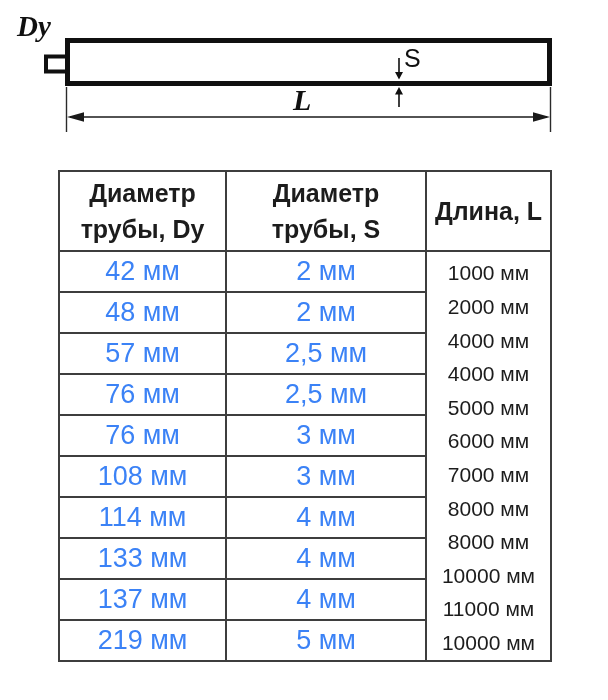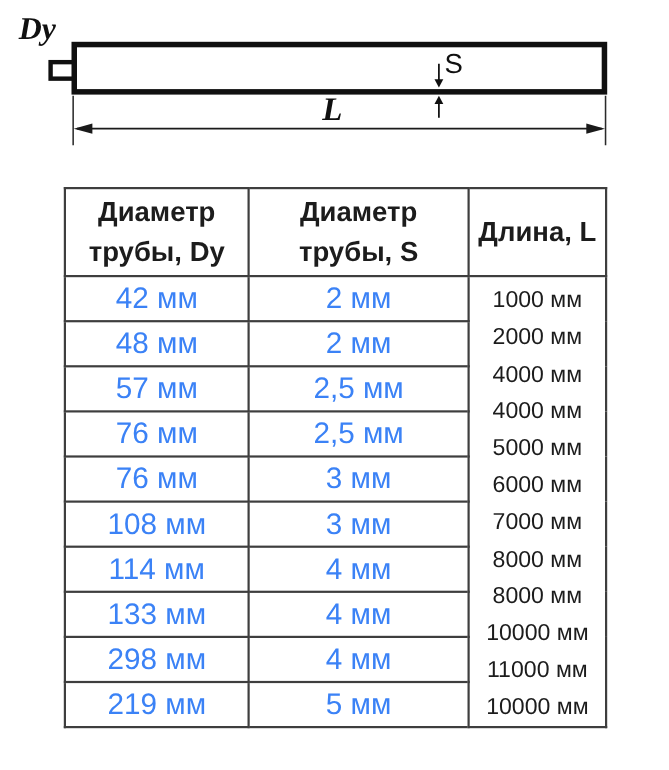--- a/index.html
+++ b/index.html
@@ -161,21 +161,21 @@
       </tr>
       <tr class="row">
         <td class="dcell">114 мм</td>
         <td class="dcell">4 мм</td>
       </tr>
       <tr class="row">
         <td class="dcell">133 мм</td>
         <td class="dcell">4 мм</td>
       </tr>
       <tr class="row">
-        <td class="dcell">298 мм</td>
+        <td class="dcell">137 мм</td>
         <td class="dcell">4 мм</td>
       </tr>
       <tr class="row">
         <td class="dcell">219 мм</td>
         <td class="dcell">5 мм</td>
       </tr>
     </tbody>
   </table>
 
 </div>

